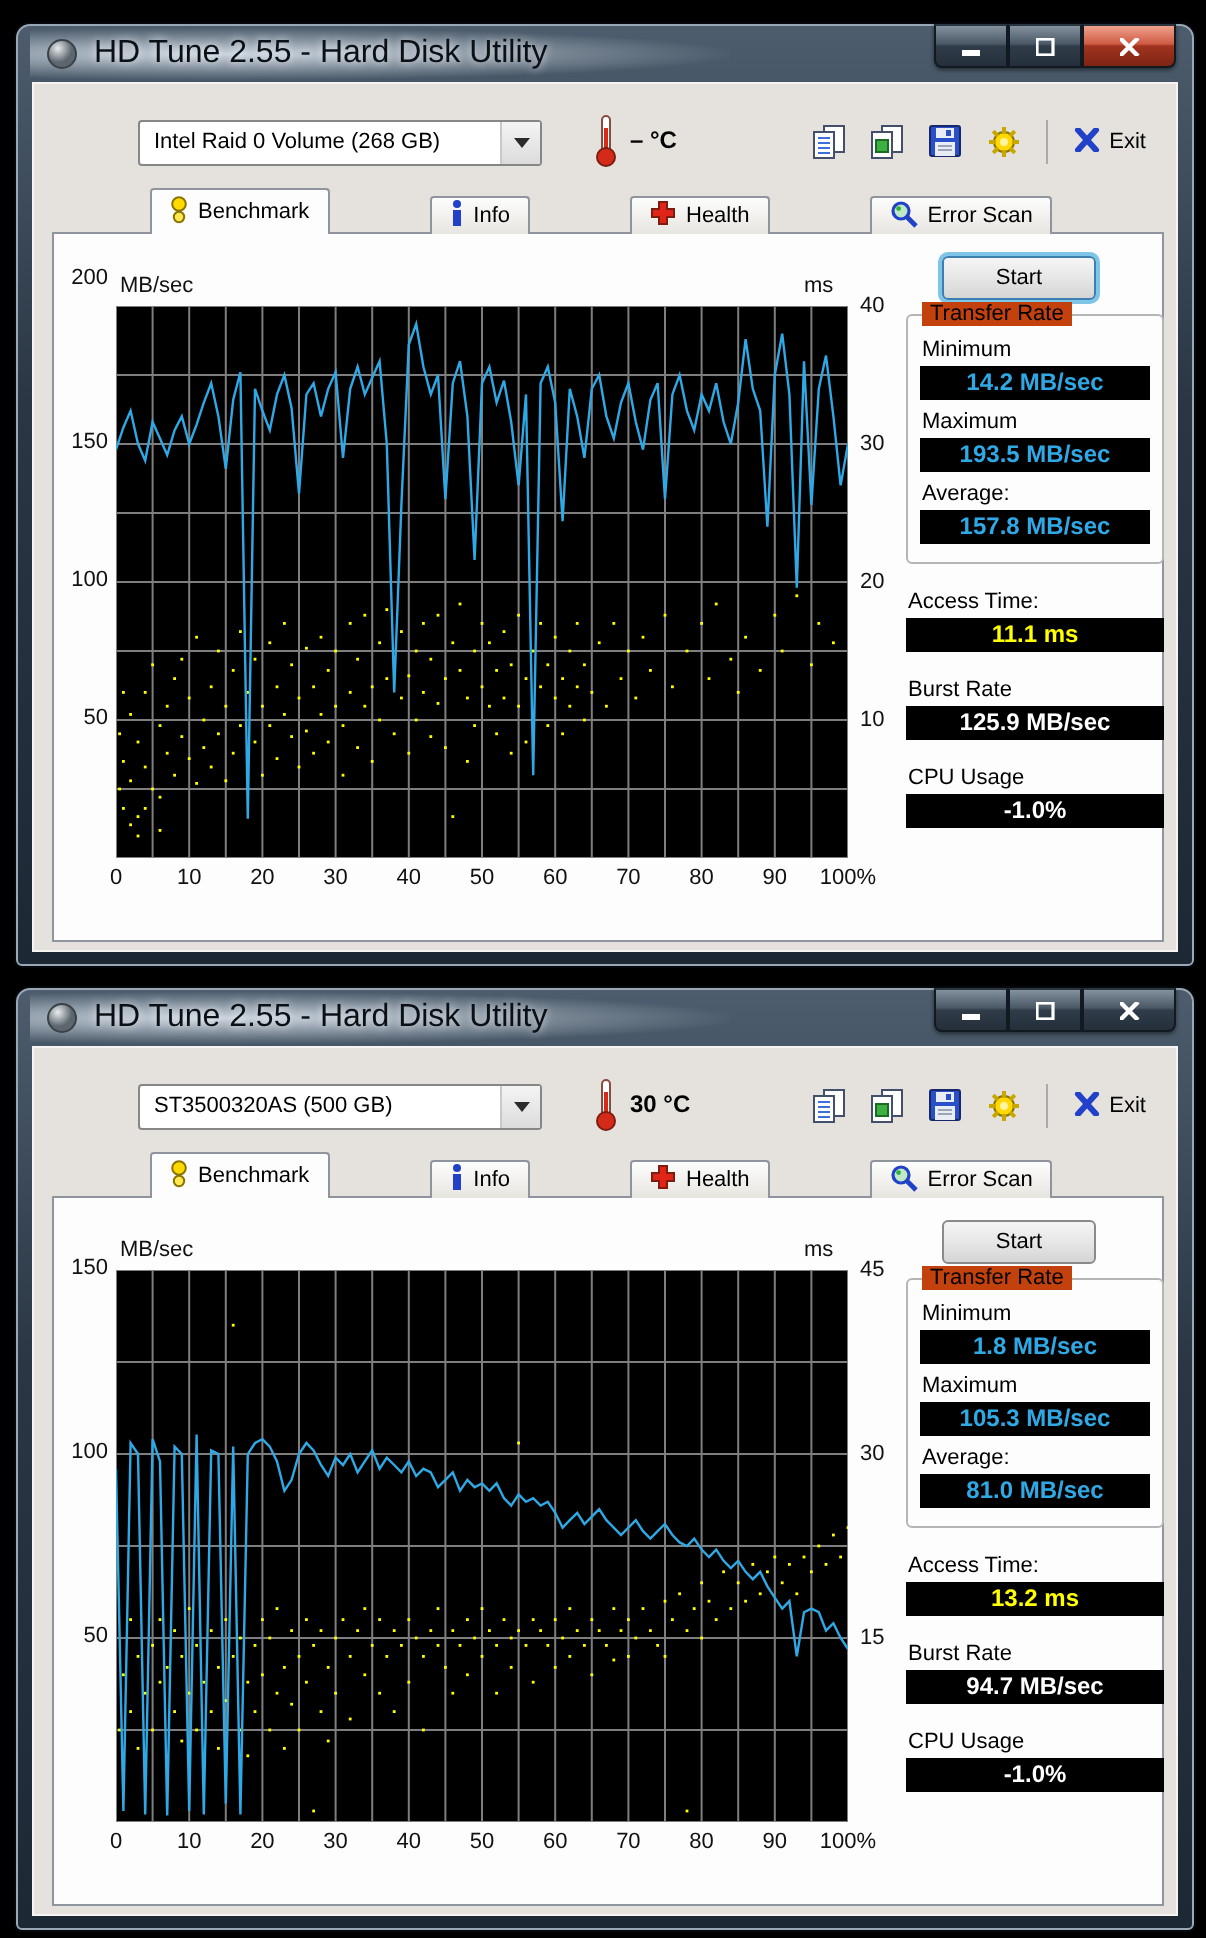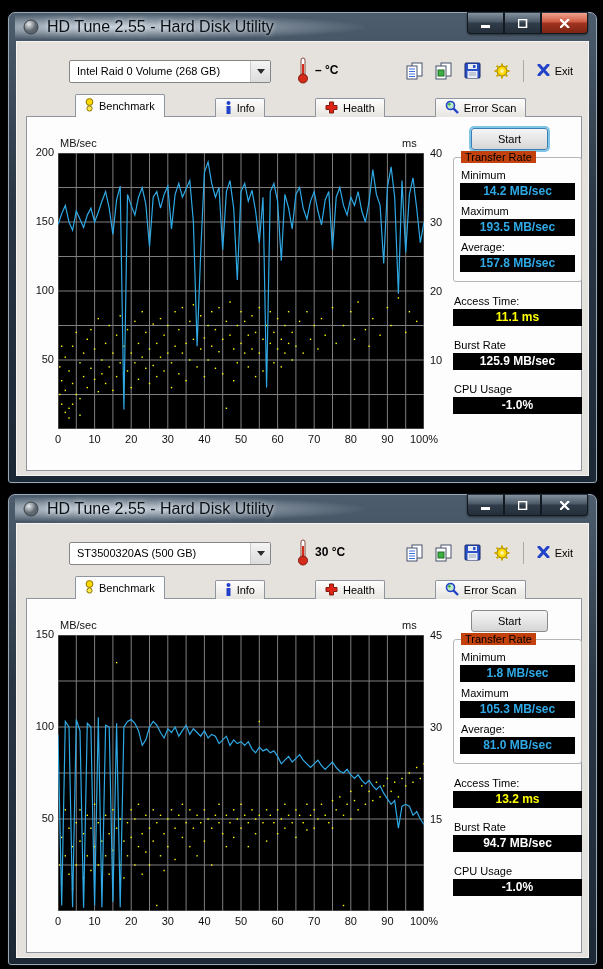--- a/index.html
+++ b/index.html
@@ -380,21 +380,21 @@
             <rect x="13.9" y="250.5" width="1.4" height="1.4" fill="#ffff00"></rect>
             <rect x="21.3" y="261.5" width="1.4" height="1.4" fill="#ffff00"></rect>
             <rect x="10.3" y="264.3" width="1.4" height="1.4" fill="#ffff00"></rect>
             <rect x="3.0" y="192.5" width="1.4" height="1.4" fill="#ffff00"></rect>
             <rect x="1.1" y="240.8" width="1.4" height="1.4" fill="#ffff00"></rect>
             <rect x="1.1" y="213.2" width="1.4" height="1.4" fill="#ffff00"></rect>
             <polyline points="0.0,71.8 3.7,60.7 7.3,52.4 11.0,69.0 14.6,77.3 18.3,58.0 22.0,66.2 25.6,74.5 29.3,62.1 32.9,55.2 36.6,69.0 40.3,59.3 43.9,48.3 47.6,38.6 51.2,55.2 54.9,81.4 58.6,46.9 62.2,33.1 65.9,256.4 69.5,41.4 73.2,52.4 76.9,62.1 80.5,44.2 84.2,34.5 87.8,51.1 91.5,93.8 95.2,44.2 98.8,38.6 102.5,55.2 106.1,41.4 109.8,33.1 113.5,75.9 117.1,41.4 120.8,30.4 124.4,44.2 128.1,35.9 131.8,27.6 135.4,69.0 139.1,193.2 142.7,99.4 146.4,19.3 150.1,9.0 153.7,30.4 157.4,44.2 161.0,34.5 164.7,96.6 168.4,38.6 172.0,27.6 175.7,55.2 179.3,127.0 183.0,38.6 186.7,30.4 190.3,48.3 194.0,37.3 197.6,58.0 201.3,89.7 205.0,44.2 208.6,234.6 212.3,38.6 215.9,30.4 219.6,48.3 223.3,107.6 226.9,41.4 230.6,55.2 234.2,75.9 237.9,41.4 241.6,34.5 245.2,55.2 248.9,66.2 252.5,48.3 256.2,38.6 259.9,58.0 263.5,71.8 267.2,46.9 270.8,38.6 274.5,96.6 278.2,44.2 281.8,34.5 285.5,52.4 289.1,62.1 292.8,44.2 296.5,52.4 300.1,38.6 303.8,58.0 307.4,69.0 311.1,48.3 314.8,16.6 318.4,41.4 322.1,52.4 325.7,110.4 329.4,34.5 333.1,13.8 336.7,44.2 340.4,140.8 344.0,27.6 347.7,99.4 351.4,41.4 355.0,24.8 358.7,55.2 362.3,89.7 366.0,69.0" fill="none" stroke="#2fa9e5" stroke-width="1.2"></polyline>
           </svg>
           <div class="axname" style="left: 33px; top: 20px;">MB/sec</div>
           <div class="axname" style="left: 375px; top: 20px;">ms</div>
-          <div class="ytick" style="left: 0px; top: 29px; width: 27px;">200</div>
+          <div class="ytick" style="left: 0px; top: 16px; width: 27px;">200</div>
           <div class="ytick" style="left: 0px; top: 98px; width: 27px;">150</div>
           <div class="ytick" style="left: 0px; top: 167px; width: 27px;">100</div>
           <div class="ytick" style="left: 0px; top: 236px; width: 27px;">50</div>
           <div class="rtick" style="left: 403px; top: 30px; width: 24px;">40</div>
           <div class="rtick" style="left: 403px; top: 99px; width: 24px;">30</div>
           <div class="rtick" style="left: 403px; top: 168px; width: 24px;">20</div>
           <div class="rtick" style="left: 403px; top: 237px; width: 24px;">10</div>
           <div class="xtick" style="left: 11px; top: 316px; width: 40px;">0</div>
           <div class="xtick" style="left: 47.6px; top: 316px; width: 40px;">10</div>
           <div class="xtick" style="left: 84.2px; top: 316px; width: 40px;">20</div>

